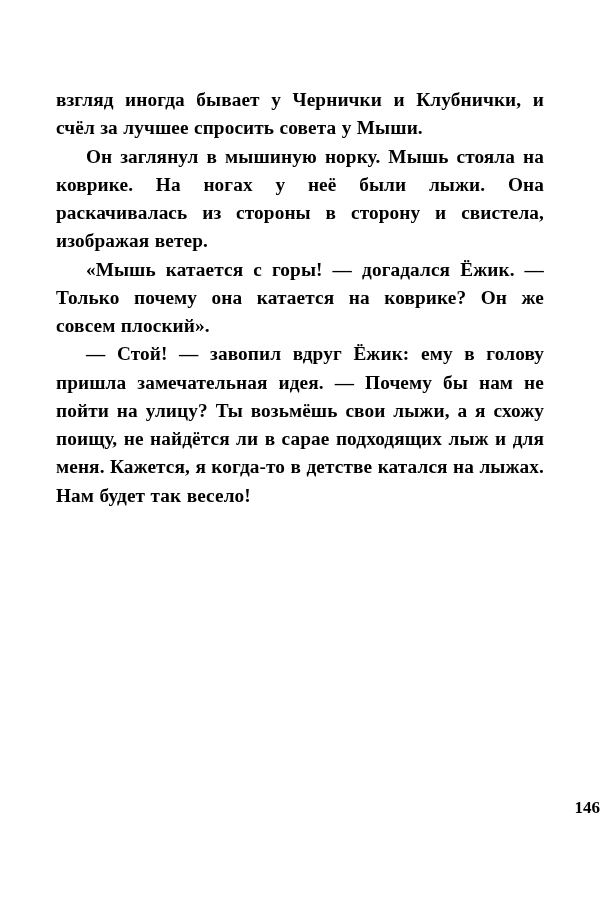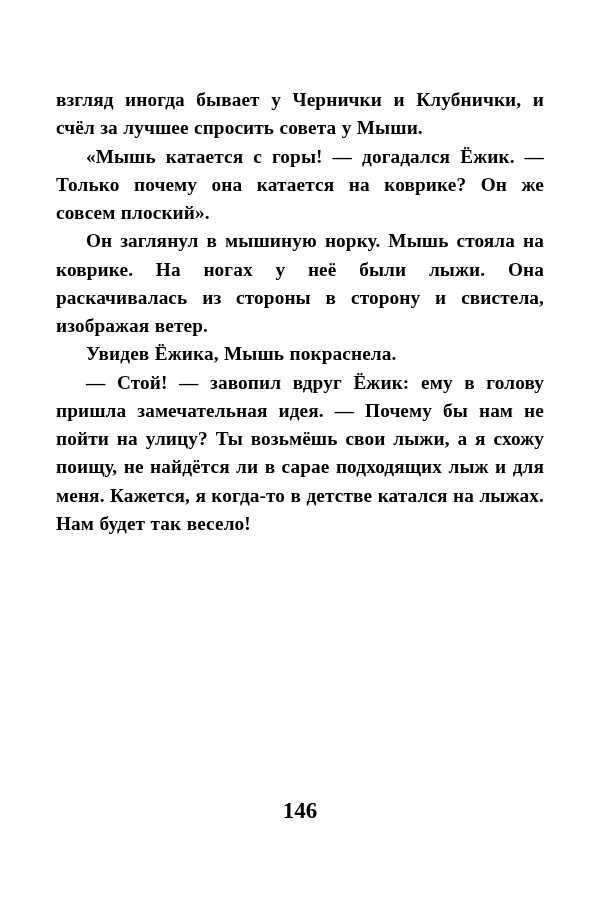--- a/index.html
+++ b/index.html
@@ -36,34 +36,33 @@
     text-indent: 0;
   }
   .body-text p.indent {
     text-indent: 1.55em;
   }
   .page-number {
     position: absolute;
     left: 0;
     right: 0;
     top: 798px;
-    text-align: center;
-    font-size: 23px;
+    text-align: right;
+    font-size: 17px;
     font-weight: 700;
     font-family: "Liberation Serif", "DejaVu Serif", serif;
   }
 </style>
 </head>
 <body>
 
 <div class="page">
 
   <div class="body-text">
     <p>взгляд иногда бывает у Чернички и Клубнички, и счёл за лучшее спросить совета у Мыши.</p>
+    <p class="indent">Он заглянул в мышиную норку. Мышь стояла на коврике. На ногах у неё были лыжи. Она раскачивалась из стороны в сторону и свистела, изображая ветер.</p>
     <p class="indent">«Мышь катается с горы! — догадался Ёжик. — Только почему она катается на коврике? Он же совсем плоский».</p>
-    <p class="indent">Он заглянул в мышиную норку. Мышь стояла на коврике. На ногах у неё были лыжи. Она раскачивалась из стороны в сторону и свистела, изображая ветер.</p>
-    <p class="indent">Увидев Ёжика, Мышь покраснела.</p>
     <p class="indent">— Стой! — завопил вдруг Ёжик: ему в голову пришла замечательная идея. — Почему бы нам не пойти на улицу? Ты возьмёшь свои лыжи, а я схожу поищу, не найдётся ли в сарае подходящих лыж и для меня. Кажется, я когда-то в детстве катался на лыжах. Нам будет так весело!</p>
   </div>
 
   <div class="page-number">146</div>
 
 </div>
 
 </body></html>

